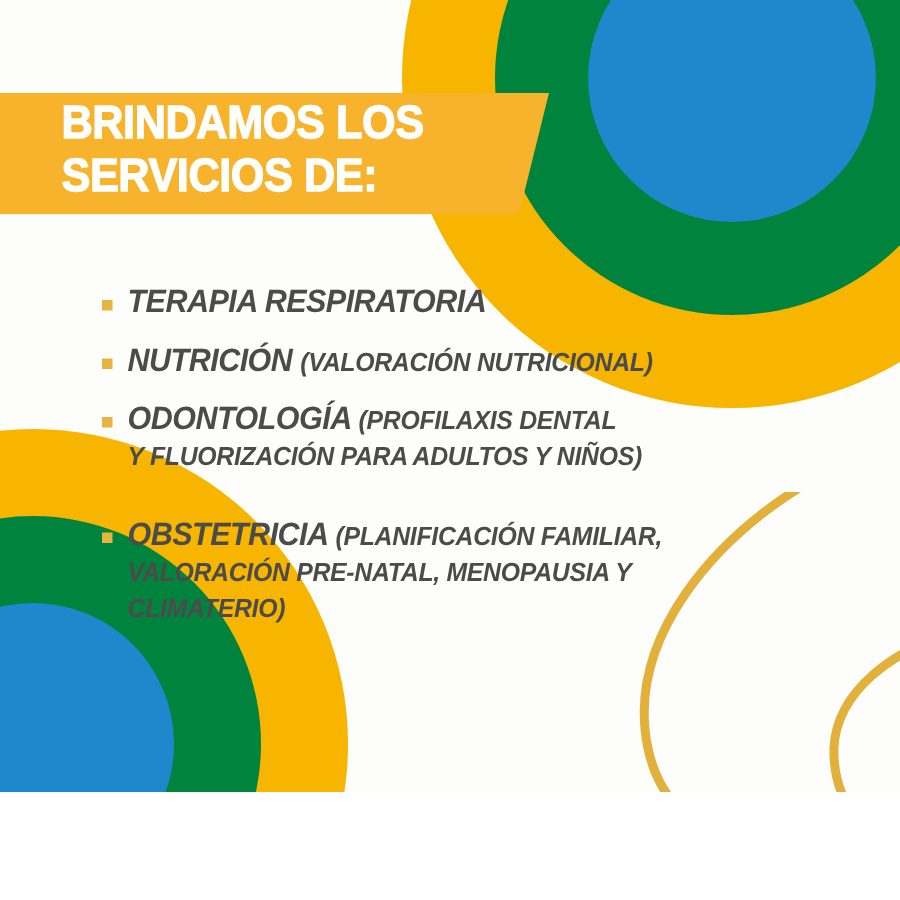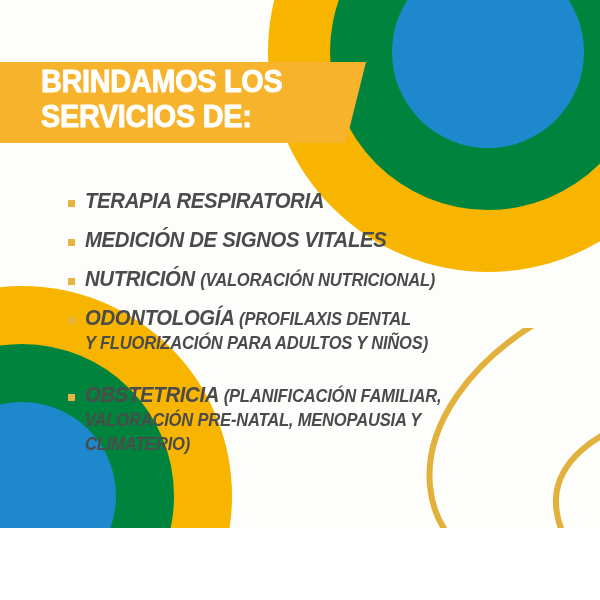--- a/index.html
+++ b/index.html
@@ -150,24 +150,20 @@
   </div>
 
   <div id="services">
 
     <div class="service-item">
       <span class="bullet"></span>
       <span class="service-text"><span>TERAPIA RESPIRATORIA</span><span class="sub"></span></span>
     </div>
 
 
-    <div class="service-item">
-      <span class="bullet"></span>
-      <span class="service-text"><span>MEDICIÓN DE SIGNOS VITALES</span><span class="sub"></span></span>
-    </div>
 
     <div class="service-item">
       <span class="bullet"></span>
       <span class="service-text"><span>NUTRICIÓN </span><span class="sub">(VALORACIÓN NUTRICIONAL)</span></span>
     </div>
 
     <div class="service-item multiline">
       <span class="bullet"></span>
       <span class="service-text"><span>ODONTOLOGÍA </span><span class="sub">(PROFILAXIS DENTAL</span></span>
       <span class="service-text"><span class="sub">Y FLUORIZACIÓN PARA ADULTOS Y NIÑOS)</span></span>

